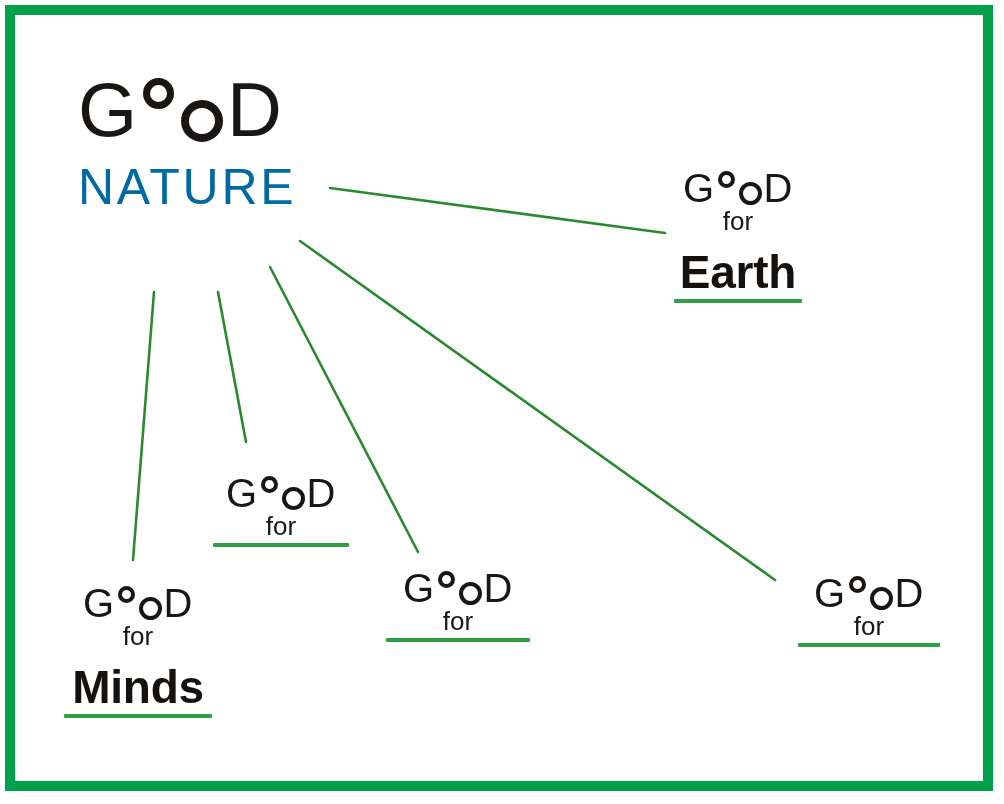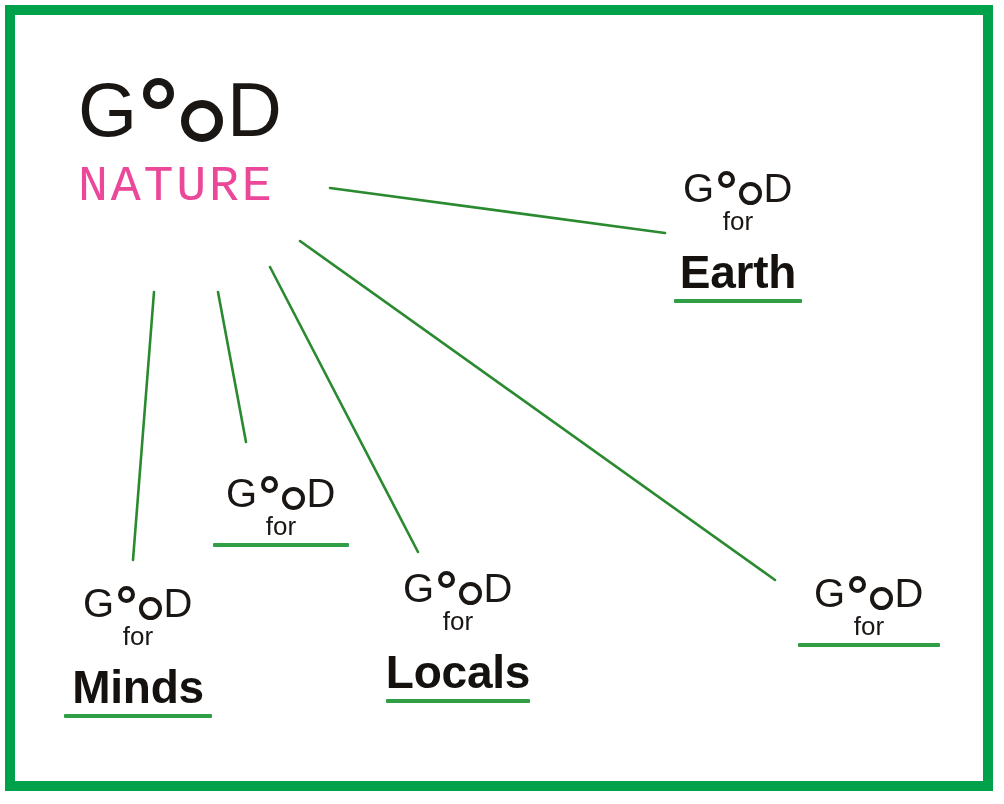--- a/index.html
+++ b/index.html
@@ -111,22 +111,21 @@
     width: 42px; height: 42px;
     border-width: 8px;
     margin: 28px 4px 0 3px;
   }
   #root-node .nature {
     font-size: 50px;
     font-weight: 500;
     letter-spacing: 0.055em;
     line-height: 1;
     margin-top: 14px;
-    color: #ec4899;
-    font-family: Liberation Mono, monospace;
+    color: #0369a1;
   }
 
   
   .branch .good { font-size: 40px; }
   .branch .good .g,
   .branch .good .d { font-size: 40px; }
   .branch .good .o1 {
     width: 17px; height: 17px;
     border-width: 4px;
     margin: 3px 2px 0 3px;
@@ -213,21 +212,20 @@
   </div>
 
   <div class="node branch" id="node-locals">
     <div class="good">
       <span class="g">G</span>
       <span class="o1" style="border-color: rgb(26, 22, 20);"></span>
       <span class="o2" style="border-color: rgb(26, 22, 20);"></span>
       <span class="d">D</span>
     </div>
     <div class="forline">for</div>
-    <div><span class="label">Locals</span></div>
     <div class="underline" style="width: 144px; background: rgb(47, 158, 68);"></div>
   </div>
 
   <div class="node branch" id="node-social">
     <div class="good">
       <span class="g">G</span>
       <span class="o1" style="border-color: rgb(26, 22, 20);"></span>
       <span class="o2" style="border-color: rgb(26, 22, 20);"></span>
       <span class="d">D</span>
     </div>

